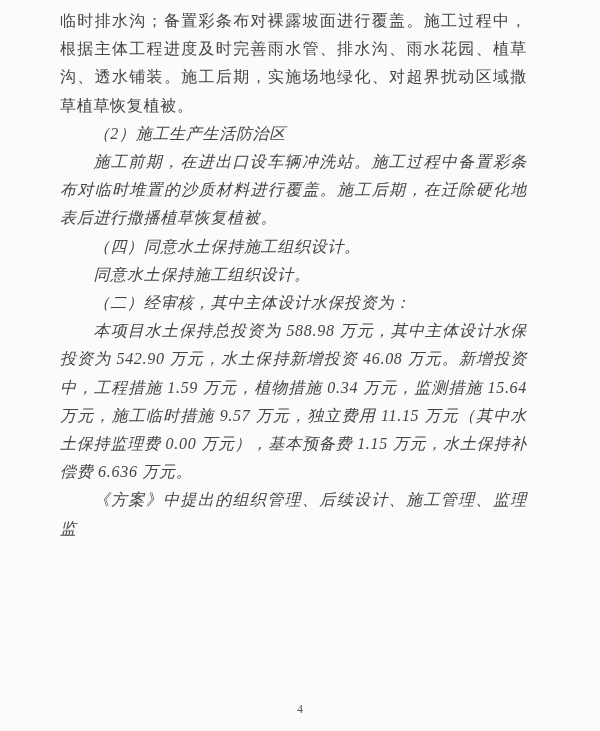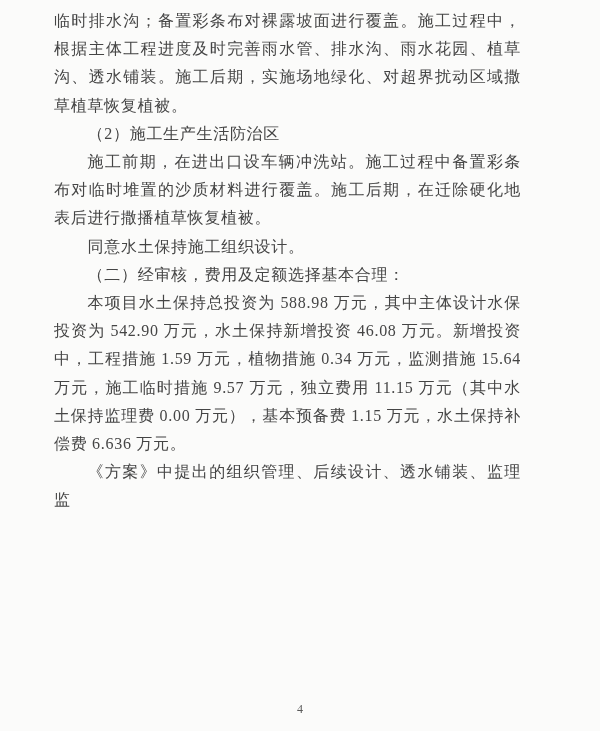--- a/index.html
+++ b/index.html
@@ -12,37 +12,38 @@
     width: 600px;
     height: 731px;
     background: #fbfbfa;
     color: #454545;
     font-family: "Liberation Serif", "DejaVu Serif", serif;
     overflow: hidden;
     box-sizing: border-box;
   }
   .content {
     position: absolute;
-    left: 54px;
+    left: 60px;
     top: 7px;
     width: 467px;
   }
   .content p {
     margin: 0;
     padding: 0;
     font-size: 16px;
     line-height: 28.2px;
     letter-spacing: 0.7px;
     text-align: justify;
     text-justify: inter-character;
     word-break: break-all;
     color: #454545;
   }
   .content p.indent {
     text-indent: 2.1em;
+    font-style: italic;
   }
   .footer {
     position: absolute;
     left: 0;
     bottom: 15px;
     width: 100%;
     text-align: center;
     font-size: 12px;
     line-height: 14px;
     color: #5a5a5a;
@@ -50,19 +51,20 @@
   }
 </style>
 </head>
 <body>
 
 <div class="page">
   <div class="content">
     <p>临时排水沟；备置彩条布对裸露坡面进行覆盖。施工过程中，根据主体工程进度及时完善雨水管、排水沟、雨水花园、植草沟、透水铺装。施工后期，实施场地绿化、对超界扰动区域撒草植草恢复植被。</p>
     <p class="indent">（2）施工生产生活防治区</p>
     <p class="indent">施工前期，在进出口设车辆冲洗站。施工过程中备置彩条布对临时堆置的沙质材料进行覆盖。施工后期，在迁除硬化地表后进行撒播植草恢复植被。</p>
+    <p class="indent">（四）同意水土保持施工组织设计。</p>
     <p class="indent">同意水土保持施工组织设计。</p>
-    <p class="indent">（二）经审核，费用及定额选择基本合理：</p>
+    <p class="indent">（二）经审核，其中主体设计水保投资为：</p>
     <p class="indent">本项目水土保持总投资为 588.98 万元，其中主体设计水保投资为 542.90 万元，水土保持新增投资 46.08 万元。新增投资中，工程措施 1.59 万元，植物措施 0.34 万元，监测措施 15.64 万元，施工临时措施 9.57 万元，独立费用 11.15 万元（其中水土保持监理费 0.00 万元），基本预备费 1.15 万元，水土保持补偿费 6.636 万元。</p>
-    <p class="indent">《方案》中提出的组织管理、后续设计、透水铺装、监理监</p>
+    <p class="indent">《方案》中提出的组织管理、后续设计、施工管理、监理监</p>
   </div>
   <div class="footer">4</div>
 </div>
 
 </body></html>

